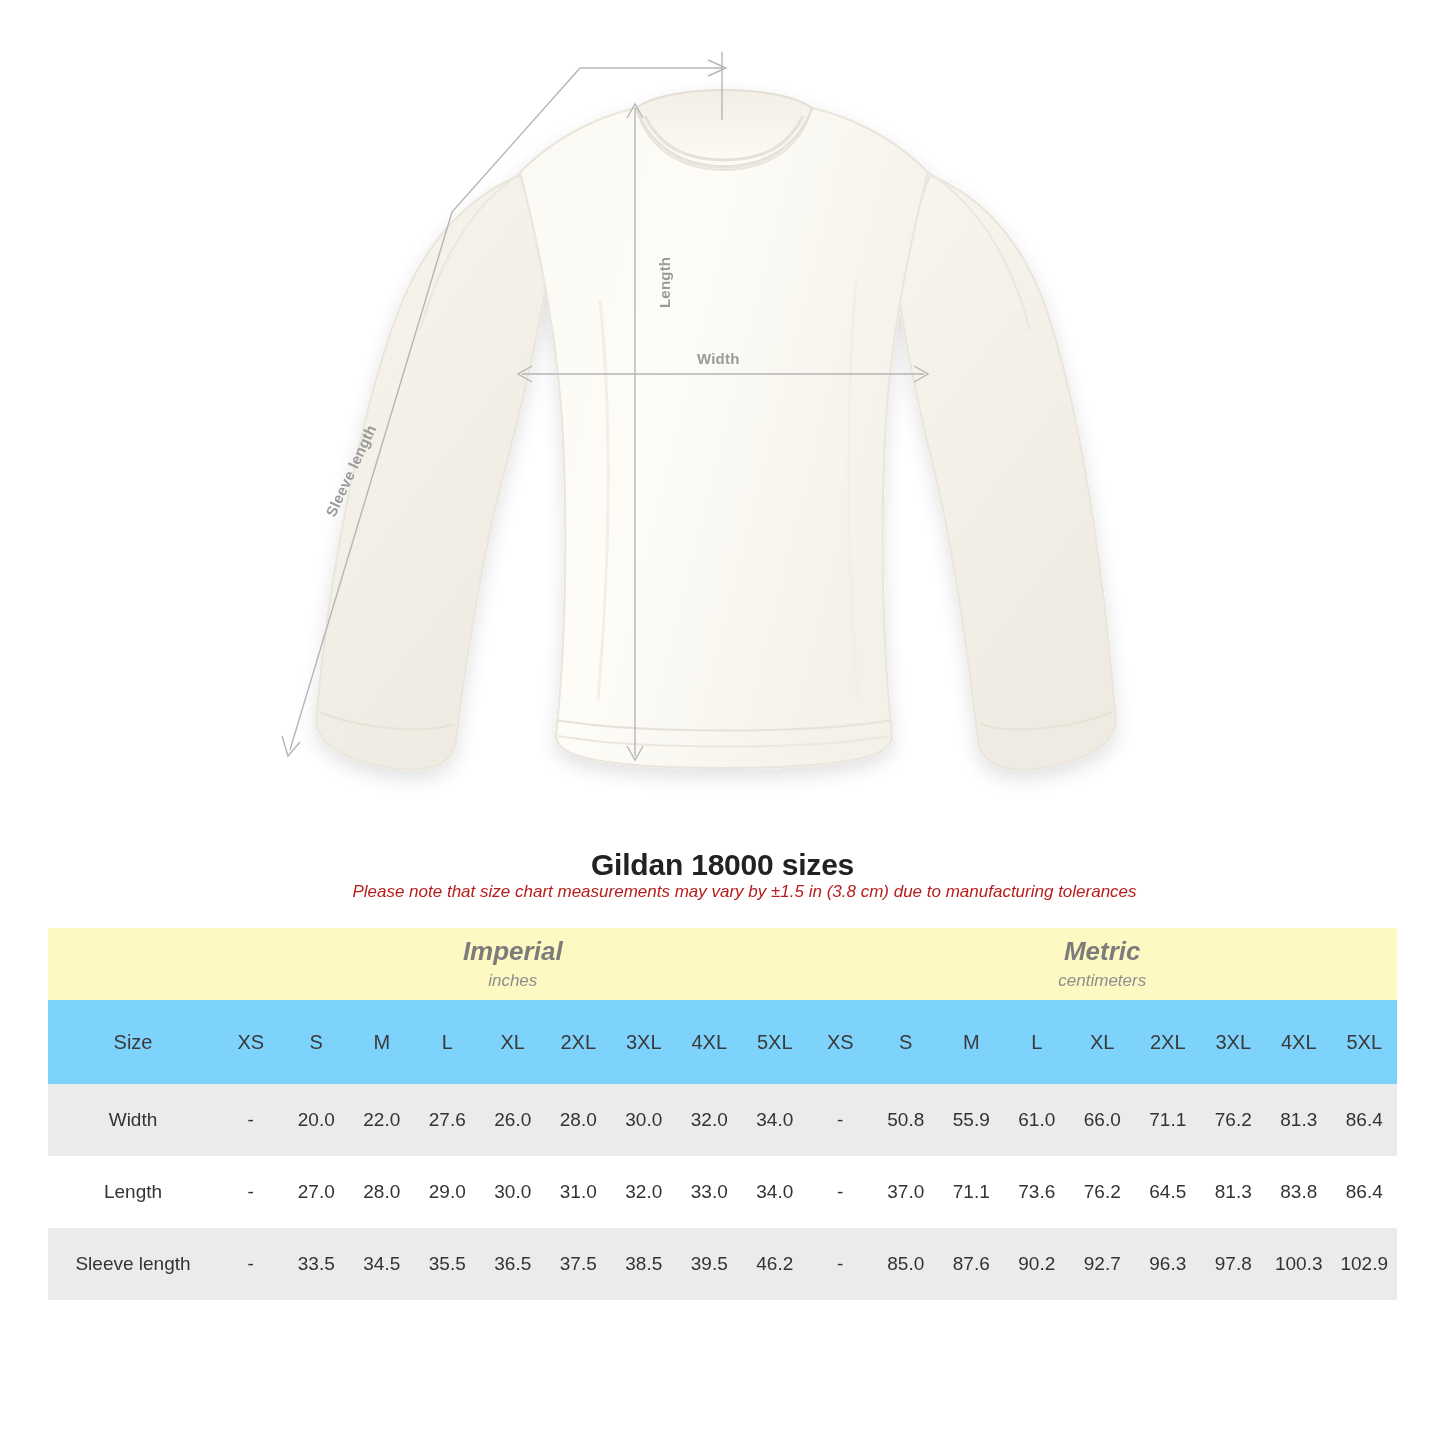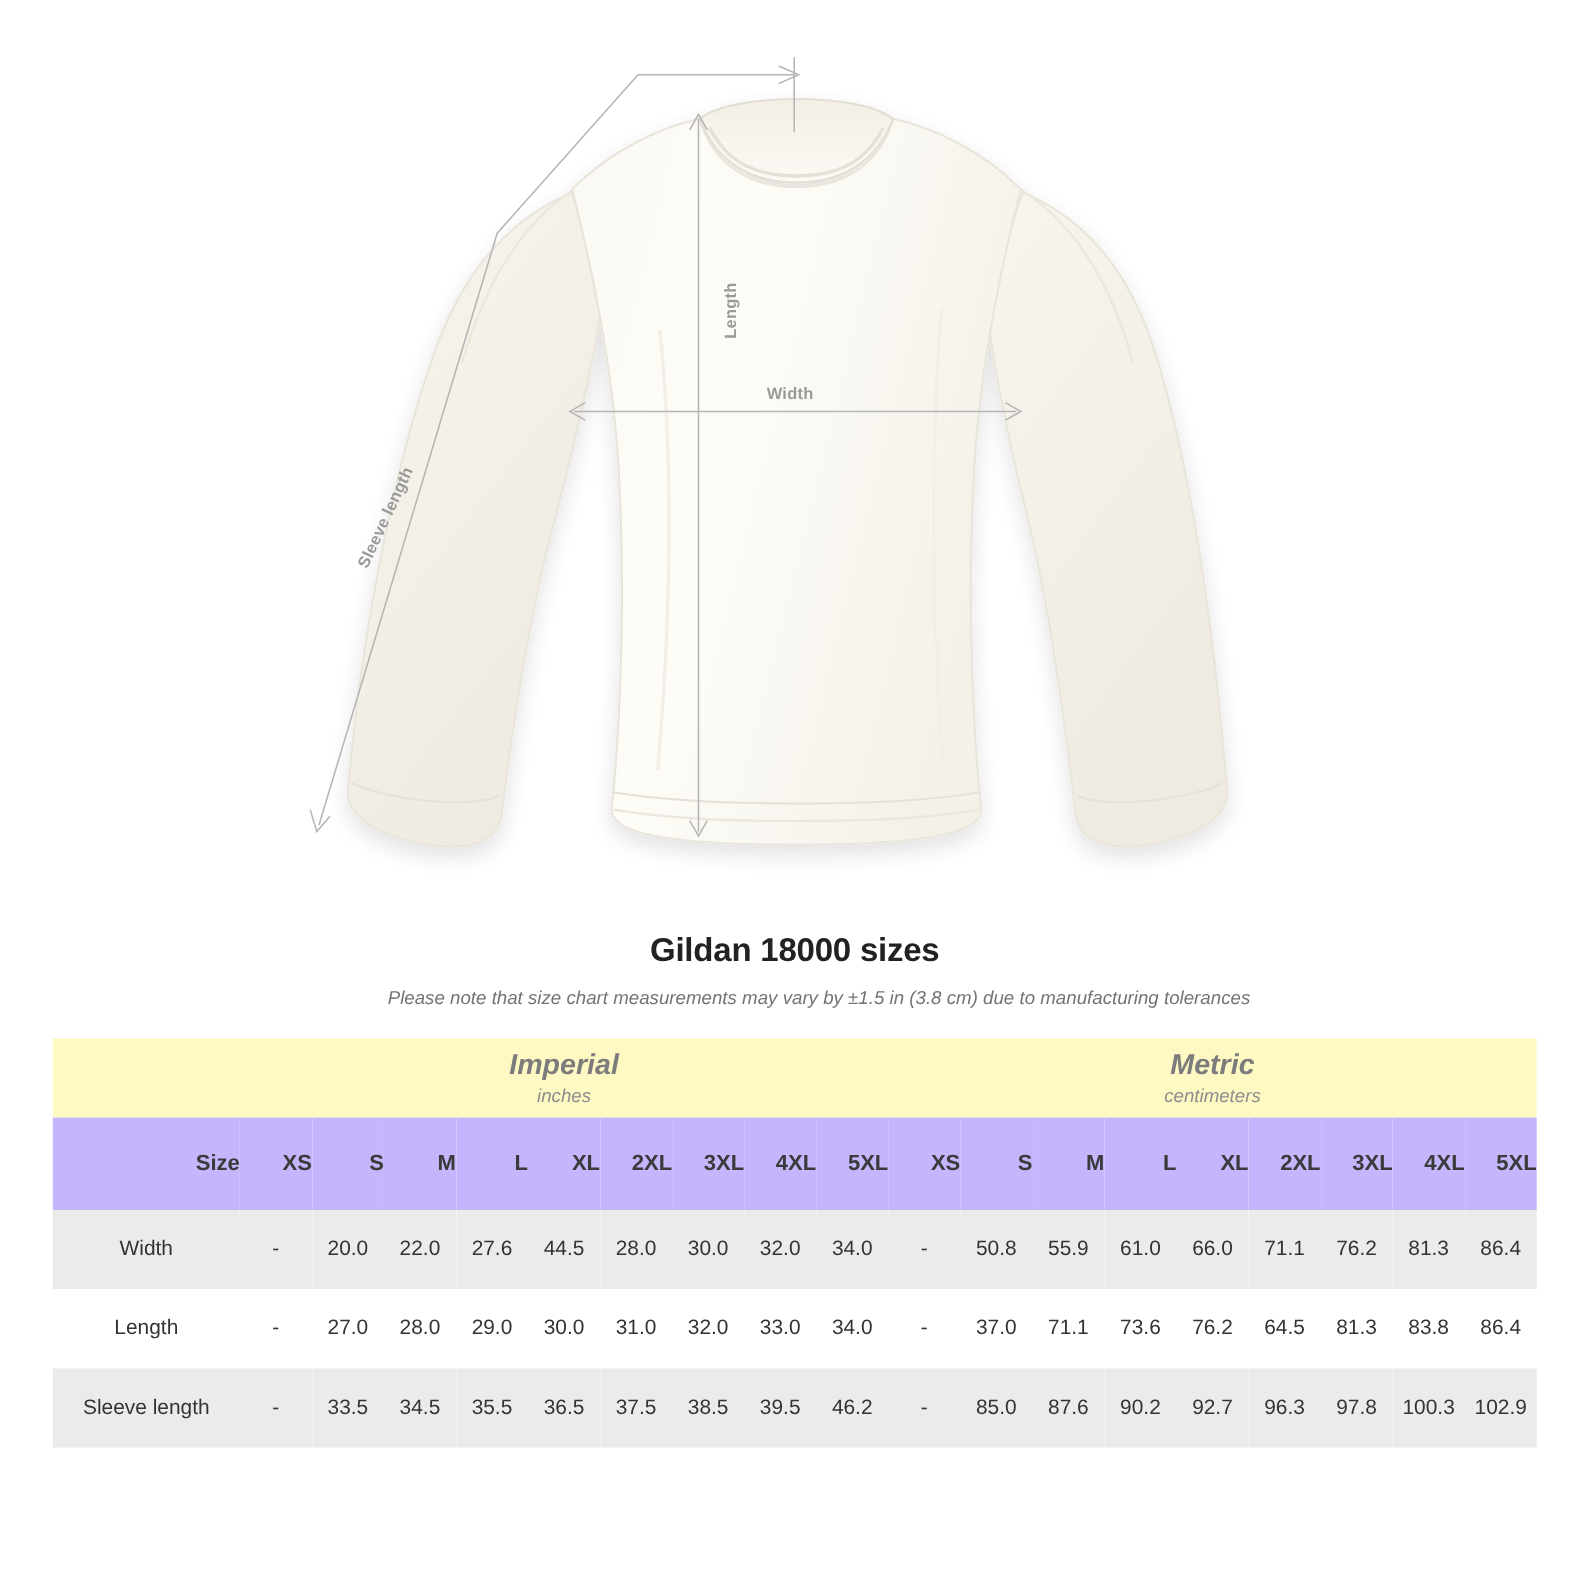--- a/index.html
+++ b/index.html
@@ -51,24 +51,23 @@
     text-align: center;
     margin-top: 18px;
   }
   .chart-title {
     font-size: 30px;
     font-weight: bold;
     color: #222222;
     letter-spacing: -0.2px;
   }
   .chart-note {
-    margin-top: 16px;
     font-size: 17px;
     font-style: italic;
-    color: #737373;
+    color: #b91c1c;
     padding-left: 44px;
   }
 
   
   .table-wrap {
     margin: 26px 48px 0 48px;
     width: 1349px;
   }
   table.size-table {
     border-collapse: collapse;
@@ -96,26 +95,25 @@
     color: #7c7c7c;
     line-height: 1.25;
   }
   .unit-sub {
     font-size: 17px;
     font-style: italic;
     color: #8d8d8d;
     line-height: 1.5;
   }
   tr.head-row td {
-    background: #c4b5fd;
+    background: #7dd3fc;
     font-size: 20px;
-    font-weight: bold;
+    font-weight: normal;
     color: #3a3a3a;
     height: 84px;
-    text-align: right;
   }
   tr.head-row td.rowlabel {
     font-size: 20px;
   }
   tr.band td {
     background: #ebebeb;
   }
   tr.plain td {
     background: #ffffff;
   }
@@ -268,21 +266,21 @@
         <td>4XL</td>
         <td>5XL</td>
       </tr>
 
       <tr class="band">
         <td class="rowlabel">Width</td>
         <td>-</td>
         <td>20.0</td>
         <td>22.0</td>
         <td>27.6</td>
-        <td>44.5</td>
+        <td>26.0</td>
         <td>28.0</td>
         <td>30.0</td>
         <td>32.0</td>
         <td>34.0</td>
         <td>-</td>
         <td>50.8</td>
         <td>55.9</td>
         <td>61.0</td>
         <td>66.0</td>
         <td>71.1</td>

